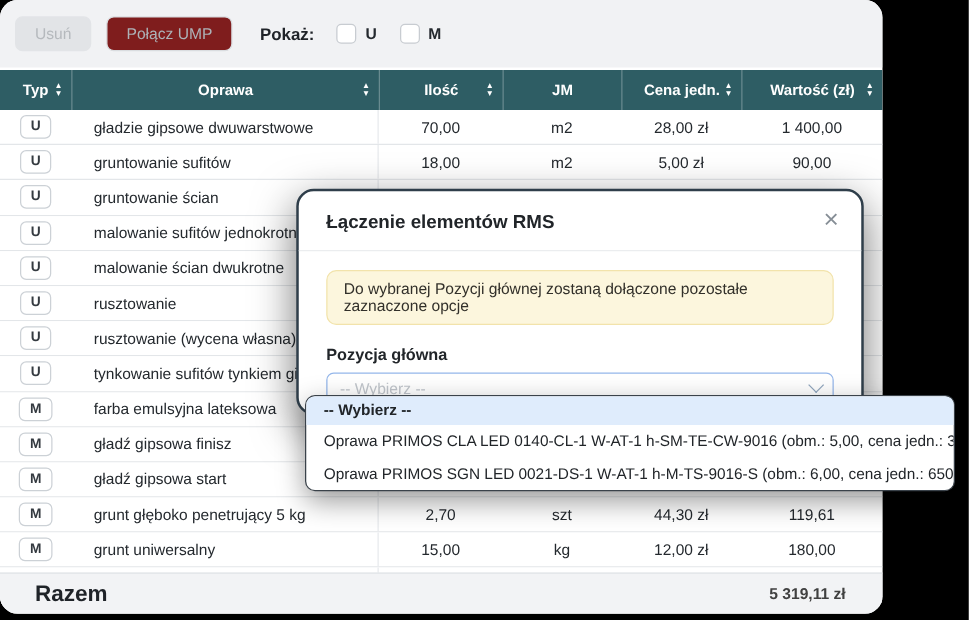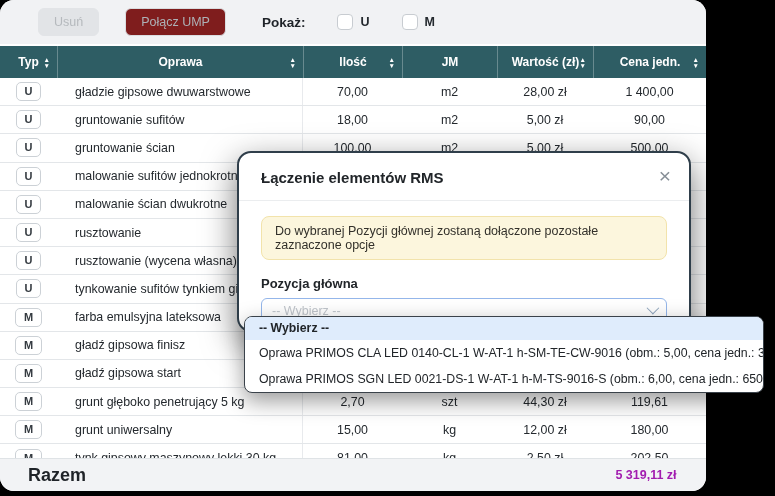--- a/index.html
+++ b/index.html
@@ -10,22 +10,22 @@
     -webkit-font-smoothing:antialiased;
   }
   
   .card{
     position:absolute;left:0;top:0;width:706px;height:491px;
     background:#fff;border-radius:14px;overflow:hidden;
     box-shadow:0 4px 18px rgba(0,0,0,.55);
     z-index:1;
   }
   .toolbar{
-    height:44px;background:#f1f2f4;
-    display:flex;align-items:center;gap:26px;padding-left:38px;
+    height:54px;background:#f1f2f4;
+    display:flex;align-items:center;gap:12px;padding-left:12px;
   }
   .btn{
     border-radius:6px;font-size:12.5px;padding:6px 15px;
     font-family:inherit;cursor:default;
   }
   .btn-delete{background:#e2e4e7;border:1px solid #e2e4e7;color:#b5b9bd;}
   .btn-merge{background:#7f1d1d;border:1px solid #dadde0;color:#adb2b7;}
   .show-label{font-weight:700;color:#1f2328;font-size:13.5px;margin-left:10px;}
   .cb-wrap{display:flex;align-items:center;gap:7px;margin-left:6px;}
   .checkbox{
@@ -63,21 +63,21 @@
   .tfoot{
     position:absolute;left:0;right:0;bottom:0;height:32px;
     background:#f2f3f5;border-top:1px solid #dfe3e6;
   }
   .foot-label{
     position:absolute;left:28px;top:50%;transform:translateY(-50%);
     font-size:18px;font-weight:700;color:#1f2328;
   }
   .foot-total{
     position:absolute;left:596px;width:100px;top:50%;transform:translateY(-50%);
-    text-align:center;font-size:12.5px;font-weight:700;color:#a21caf;
+    text-align:center;font-size:12.5px;font-weight:700;color:#404040;
   }
   
   .modal{
     position:absolute;left:237px;top:151px;width:454px;height:181px;
     background:#fff;border:2px solid #2f3e4a;border-radius:14px;
     box-shadow:0 12px 34px rgba(0,0,0,.55);
     z-index:10;box-sizing:border-box;padding:16px 22px 0 22px;
   }
   .modal-title{font-size:15px;font-weight:700;color:#212529;}
   .modal-close{
@@ -155,28 +155,28 @@
         <span>Ilość</span>
         <span class="sort-icon">
           <span>▲</span>
           <span>▼</span>
         </span>
       </div>
       <div class="th">
         <span>JM</span>
       </div>
       <div class="th">
+        <span>Cena jedn.</span>
+        <span class="sort-icon">
+          <span>▲</span>
+          <span>▼</span>
+        </span>
+      </div>
+      <div class="th">
         <span>Wartość (zł)</span>
-        <span class="sort-icon">
-          <span>▲</span>
-          <span>▼</span>
-        </span>
-      </div>
-      <div class="th">
-        <span>Cena jedn.</span>
         <span class="sort-icon">
           <span>▲</span>
           <span>▼</span>
         </span>
       </div>
     </div>
 
   <div>
       <div class="grid trow">
         <div class="td">

